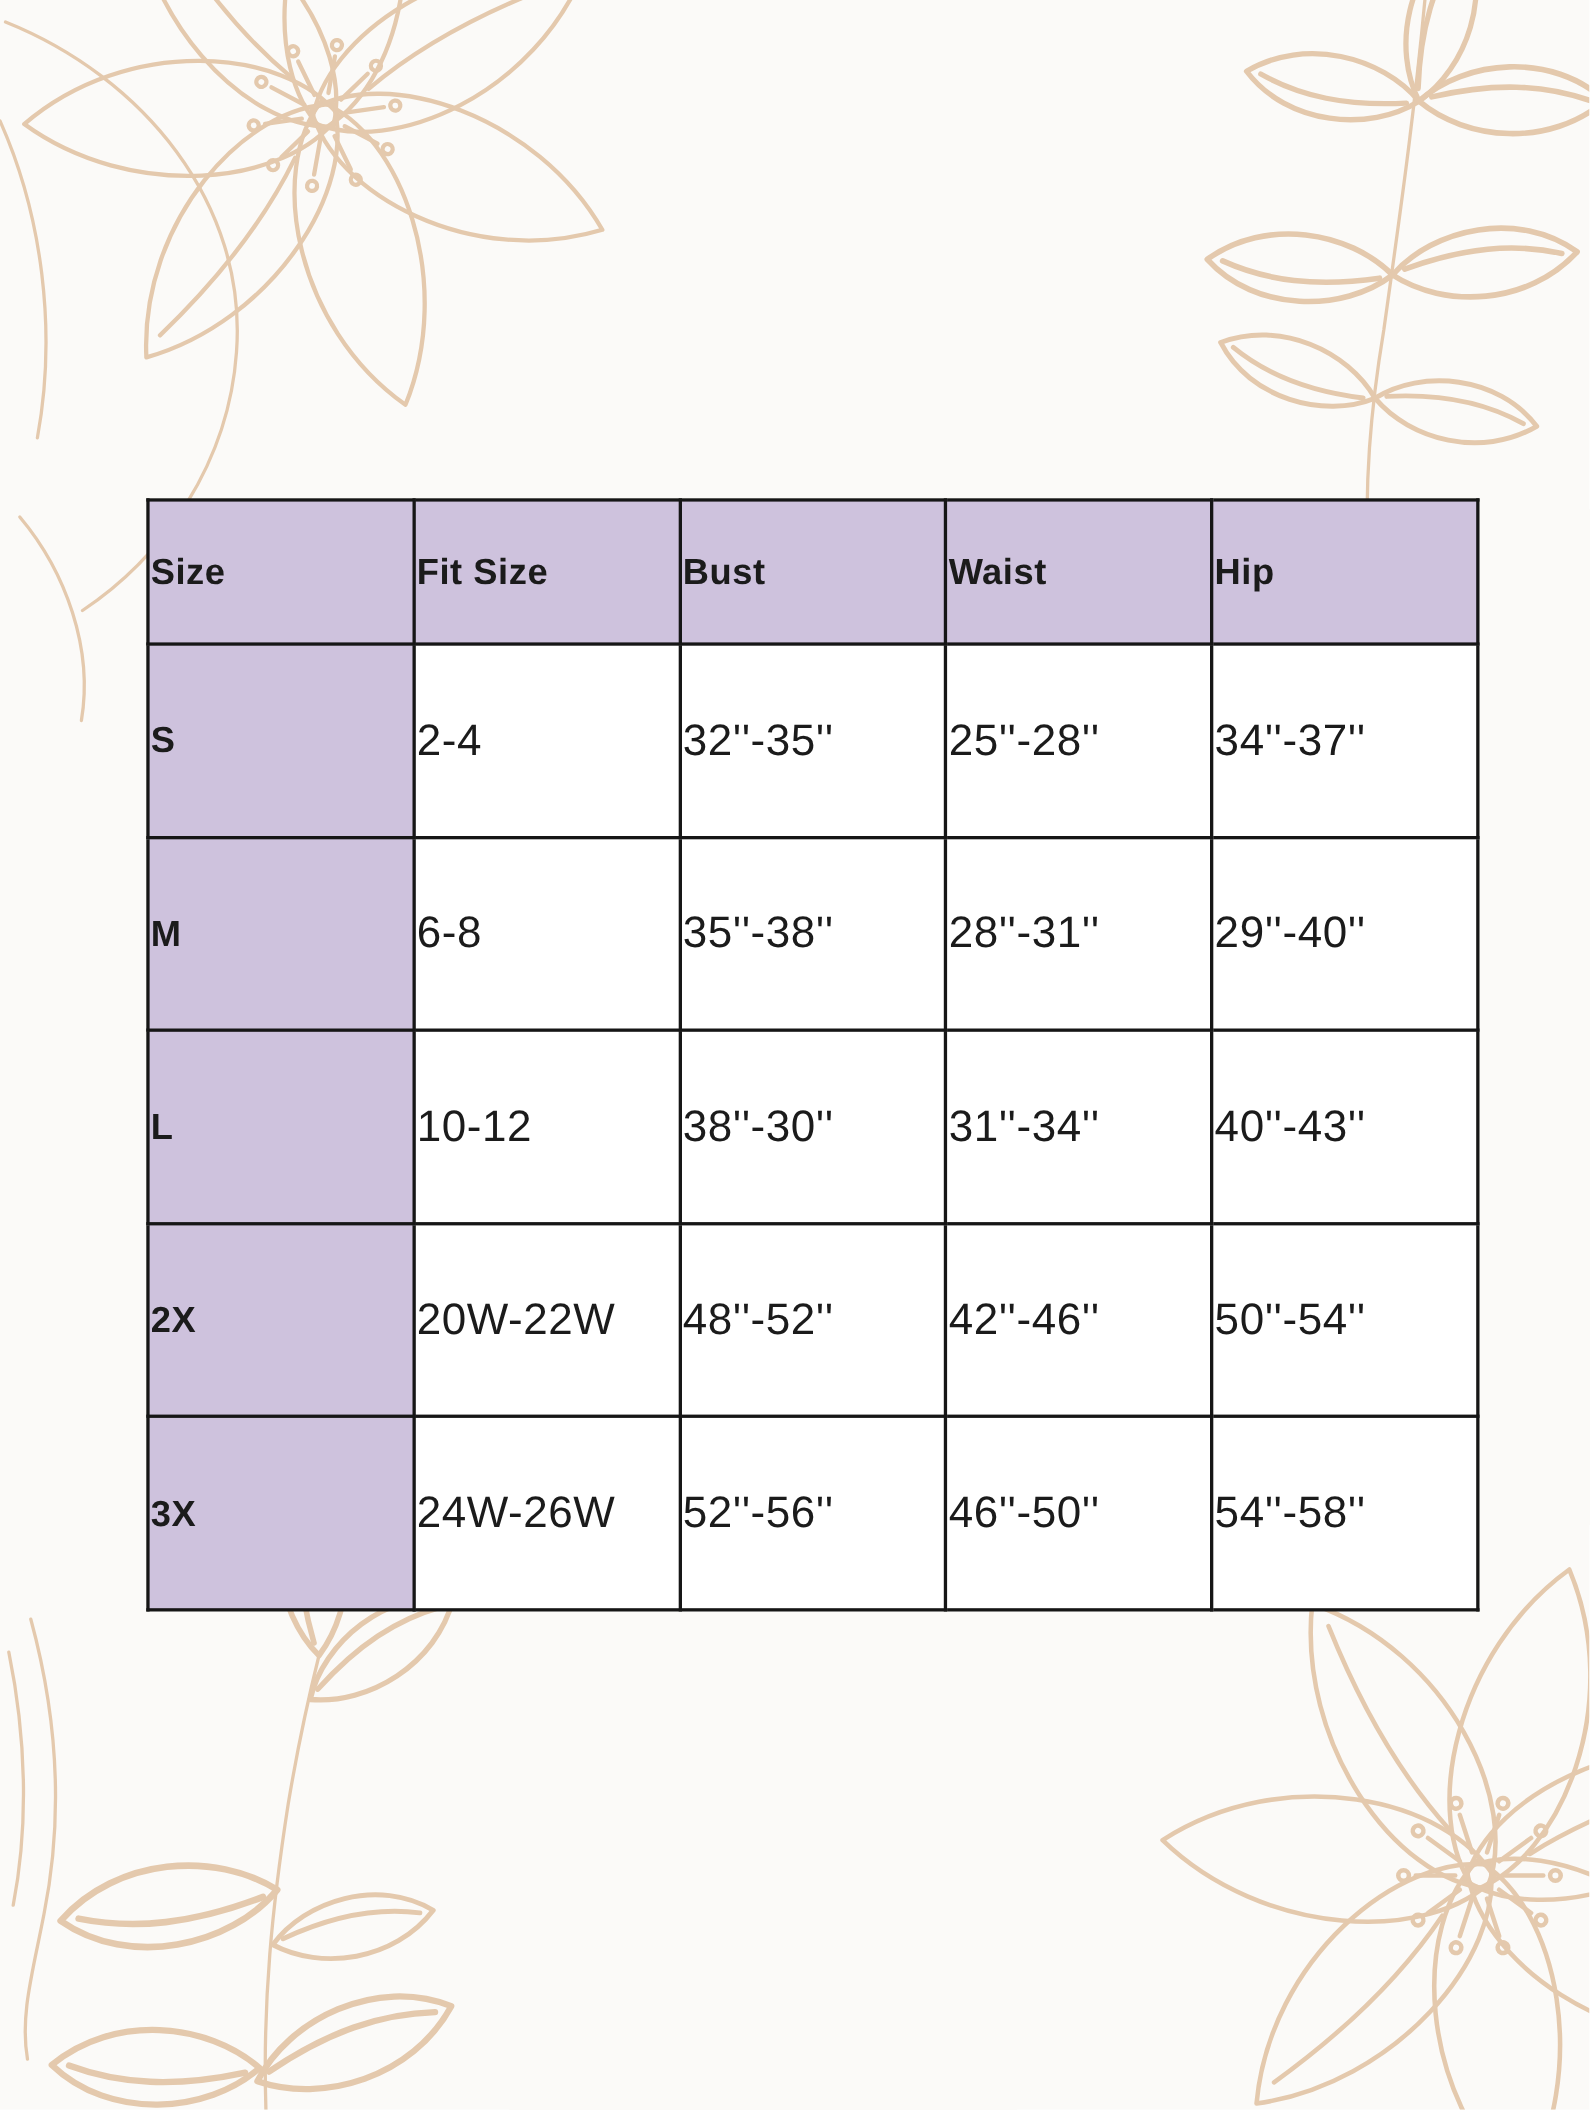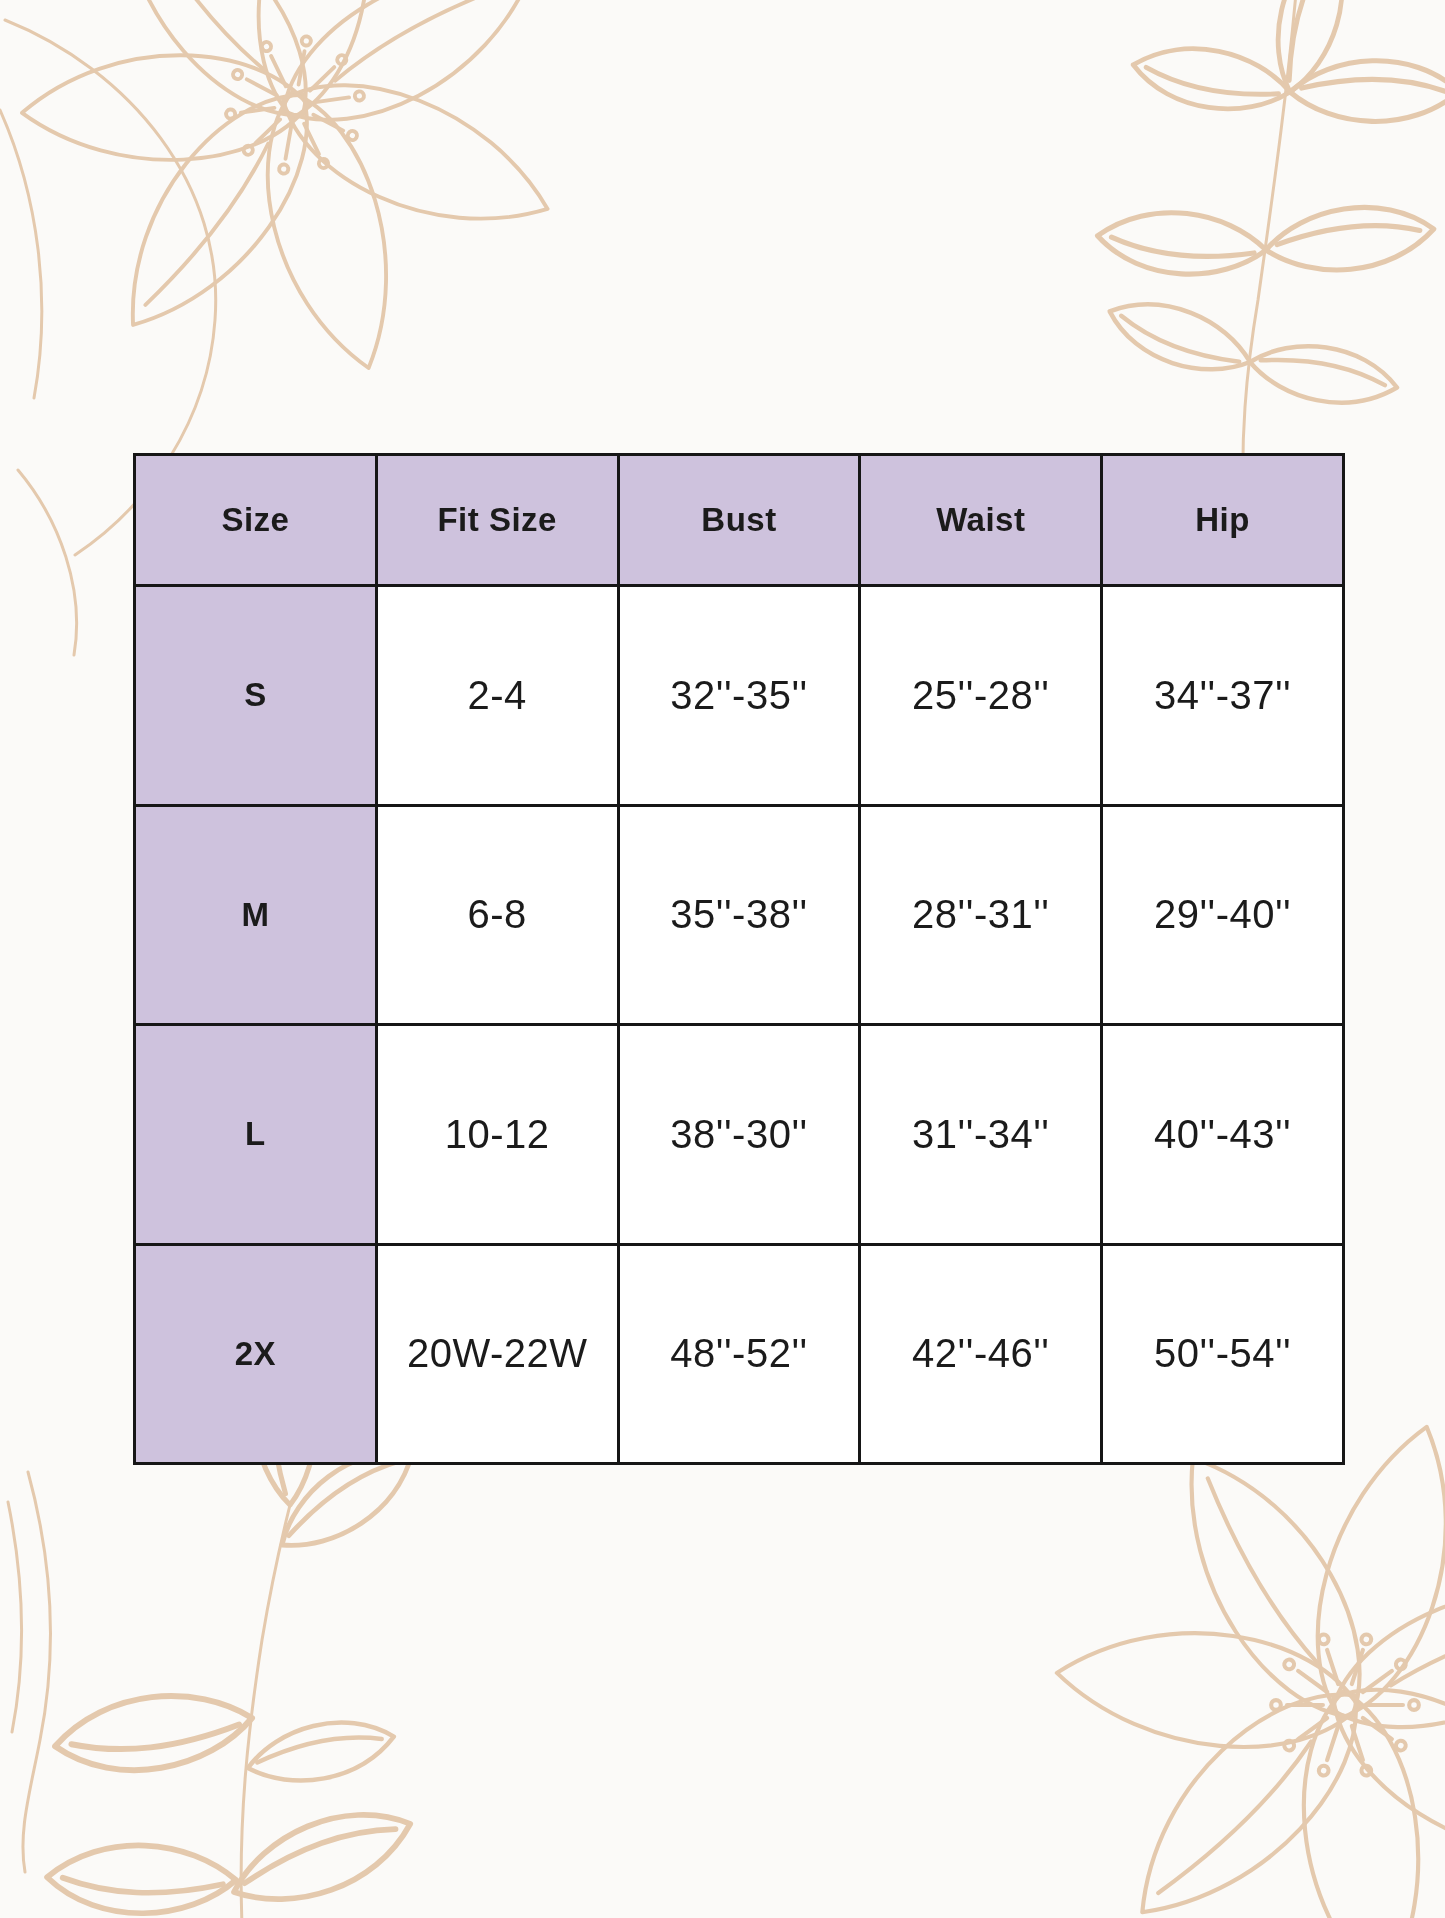--- a/index.html
+++ b/index.html
@@ -32,21 +32,21 @@
   table.size-chart{
     position:absolute;
     left:133px;top:453px;
     width:1212px;height:1012px;
     border-collapse:collapse;
     table-layout:fixed;
   }
   table.size-chart th,
   table.size-chart td{
     border:3px solid var(--table-border,#161616);
-    text-align:center;
+    text-align:left;
     vertical-align:middle;
     width:20%;
     height:126px;
     background:#ffffff;
   }
   table.size-chart th{
     background:var(--header-fill,#cec2dd);
     font-size:33px;
     font-weight:700;
     letter-spacing:0.5px;
@@ -168,16 +168,23 @@
         <td>31''-34''</td>
         <td>40''-43''</td>
       </tr>
       <tr>
         <td class="rowlabel">2X</td>
         <td>20W-22W</td>
         <td>48''-52''</td>
         <td>42''-46''</td>
         <td>50''-54''</td>
       </tr>
+      <tr>
+        <td class="rowlabel">3X</td>
+        <td>24W-26W</td>
+        <td>52''-56''</td>
+        <td>46''-50''</td>
+        <td>54''-58''</td>
+      </tr>
     </tbody>
   </table>
 
 </div>
 
 </body></html>

